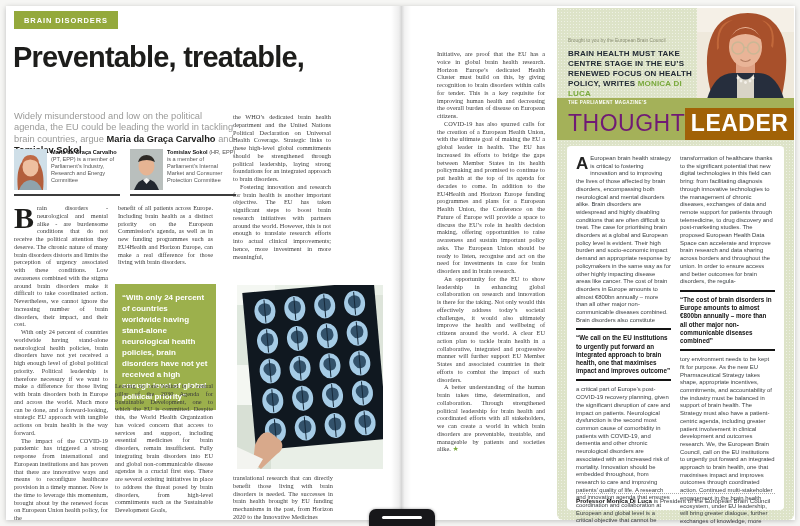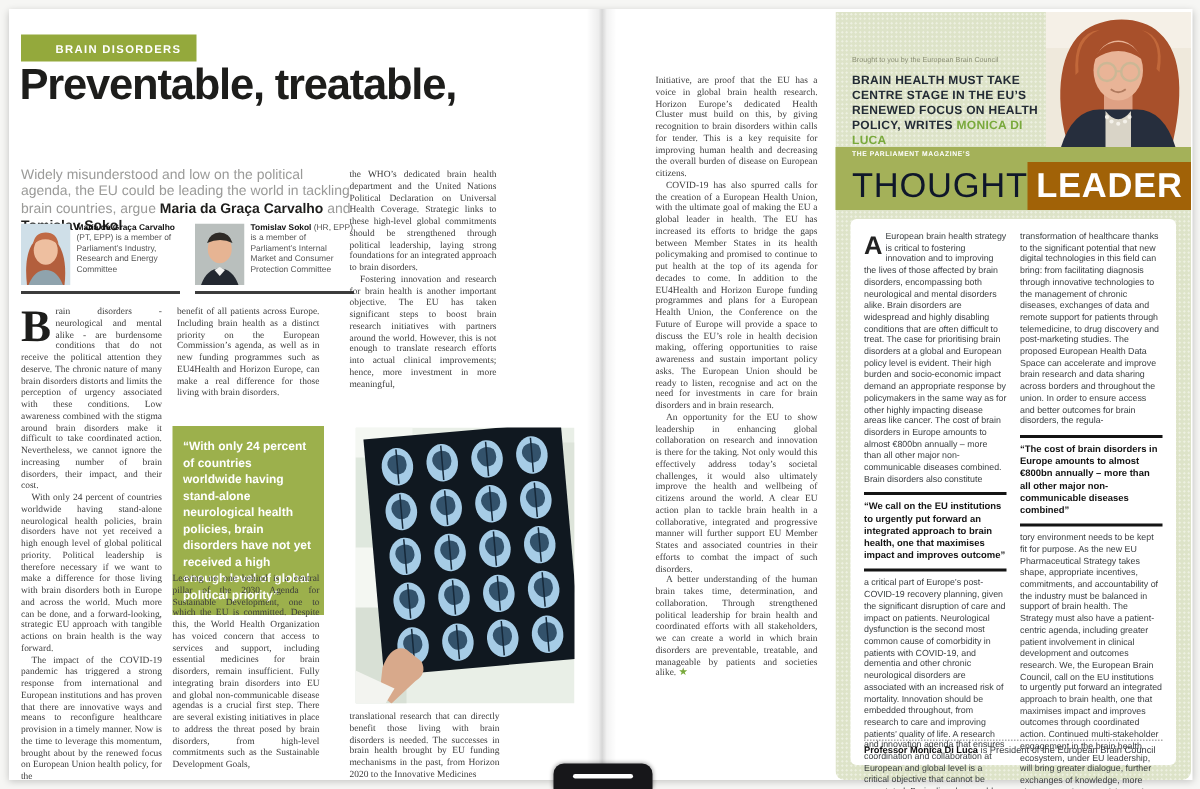--- a/index.html
+++ b/index.html
@@ -5,22 +5,22 @@
   html,body{margin:0;padding:0;}
   body{width:800px;height:526px;position:relative;overflow:hidden;background:#f6f6f4;
        font-family:"Liberation Sans",sans-serif;}
   .sheet{position:absolute;left:6px;top:6px;width:789px;height:514px;background:#fff;
          box-shadow:0 1px 5px rgba(0,0,0,.22);}
   .gutter{position:absolute;left:391px;top:6px;width:20px;height:514px;
           background:linear-gradient(90deg,rgba(0,0,0,0) 0%,rgba(0,0,0,.07) 40%,rgba(0,0,0,.16) 52%,rgba(0,0,0,.05) 68%,rgba(0,0,0,0) 100%);}
   .abs{position:absolute;}
 
   
-  .tag{left:14px;top:23px;background:#94a93c;color:#fff;font-size:7.5px;font-weight:bold;
-       letter-spacing:.9px;padding:5px 10px 4px 23px;}
+  .tag{left:14px;top:11px;background:#94a93c;color:#fff;font-size:7.5px;font-weight:bold;
+       letter-spacing:.9px;padding:5px 10px 4px 10px;}
   .headline{left:13px;top:42px;color:#1d1d1b;font-weight:800;font-size:29px;line-height:31px;
             letter-spacing:-.8px;}
   .standfirst{left:14px;top:111px;width:221px;font-size:9.3px;line-height:11.4px;color:#9a9a98;}
   .standfirst b{color:#1d1d1b;}
   .abox{top:149px;width:106px;border-bottom:2px solid #3c3c3c;padding-bottom:3px;height:42px;}
   .abox .ph{float:left;width:33px;height:41px;margin-right:4px;}
   .abox .bio{font-size:5.6px;line-height:7px;color:#555;}
   .abox .bio b{color:#111;}
 
   .serifcol{font-family:"Liberation Serif",serif;color:#3b3b3b;font-size:6.3px;line-height:7.75px;
@@ -48,21 +48,21 @@
   .sb-rel{position:absolute;}
   .brought{left:11px;top:30px;font-size:4.8px;color:#8b8f75;}
   .shead{left:11px;top:41px;width:128px;font-size:8px;line-height:10px;font-weight:bold;
          color:#232b35;letter-spacing:.2px;}
   .shead .nm{color:#79a93c;}
   .mphoto{left:140px;top:0;width:97px;height:91px;overflow:hidden;}
   .band{left:0;top:90px;width:237px;height:42px;background:#a4b159;}
   .kicker{position:absolute;left:11px;top:2px;font-size:4.5px;font-weight:bold;color:#fff;
           letter-spacing:.4px;}
   .brandrow{position:absolute;left:0;top:10px;width:237px;height:32px;display:flex;align-items:stretch;}
-  .thin{color:#0f172a;font-size:23px;line-height:30px;letter-spacing:.5px;padding-left:11px;flex:1;}
+  .thin{color:#701a75;font-size:23px;line-height:30px;letter-spacing:.5px;padding-left:11px;flex:1;}
   .ldr{background:#a16207;color:#fff;font-size:23px;line-height:30px;font-weight:bold;
        width:112px;text-align:center;letter-spacing:.5px;}
   .wbox{left:10px;top:138px;width:217px;height:364px;background:#fff;border-radius:4px;
         box-sizing:border-box;padding:9px 9px 20px 9px;}
   .wcols{display:flex;gap:9px;}
   .wcol{width:95px;font-size:5.9px;line-height:7.7px;color:#3c4043;}
   .wcol p{margin:0 0 3px 0;}
   .sdrop{float:left;font-size:17px;line-height:15px;font-weight:bold;color:#222;padding:1px 2px 0 0;}
   .bquote{border-top:2px solid #141414;border-bottom:2px solid #141414;padding:4px 0;
           font-weight:bold;font-size:6.3px;line-height:8.2px;color:#141414;margin:4px 0 5px 0;}

